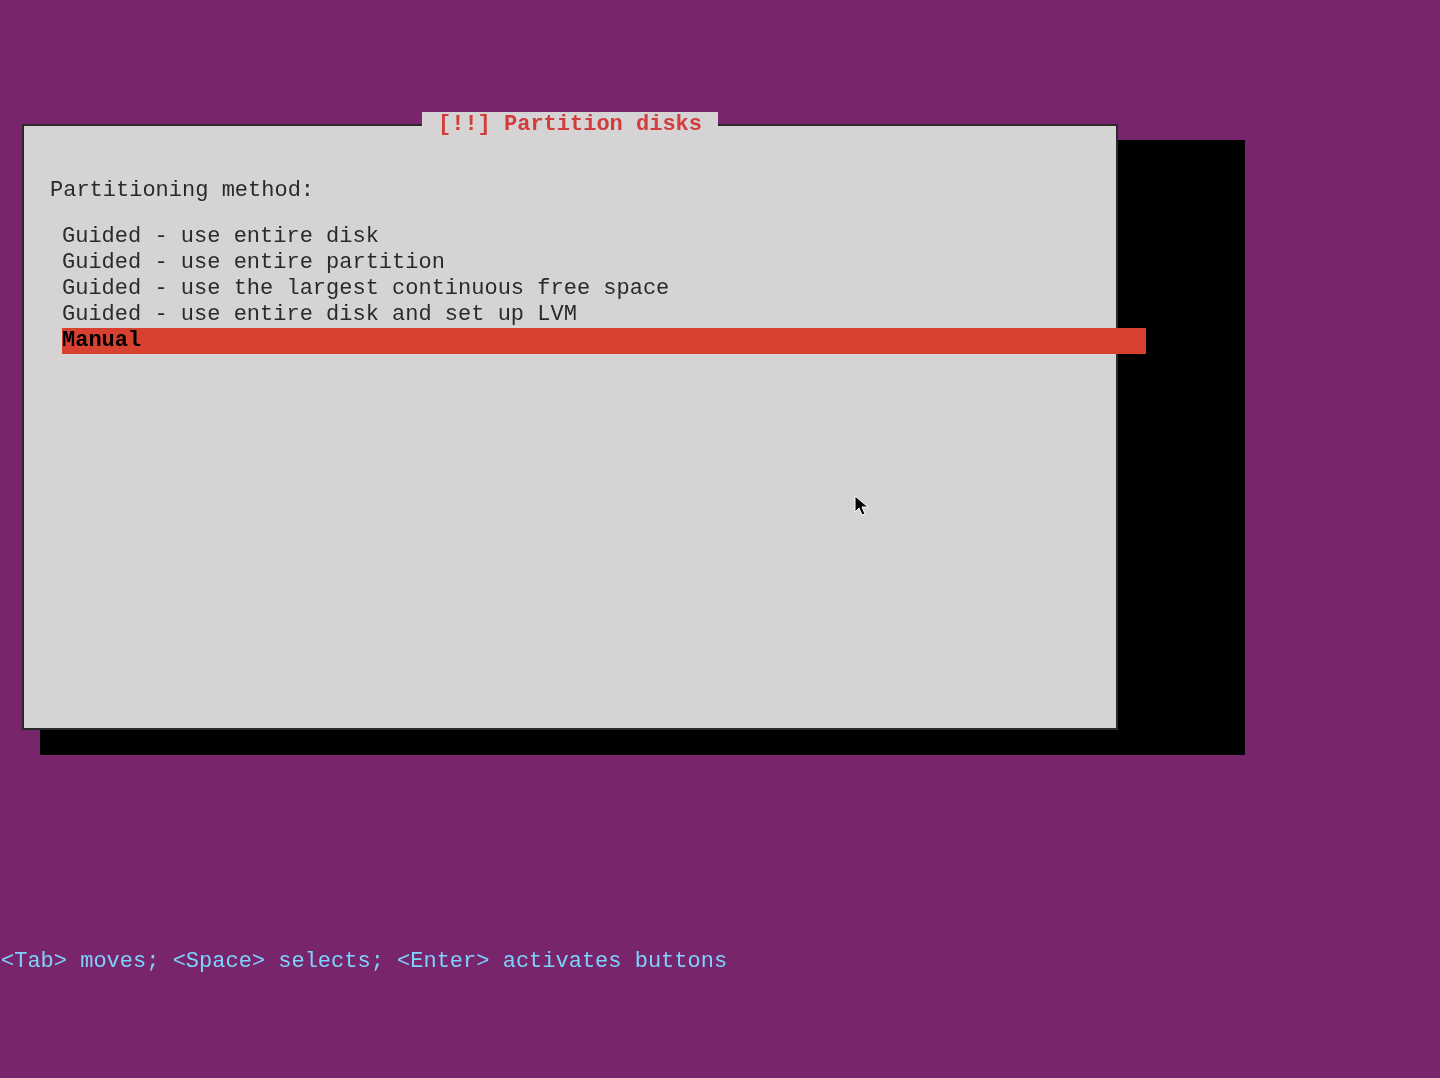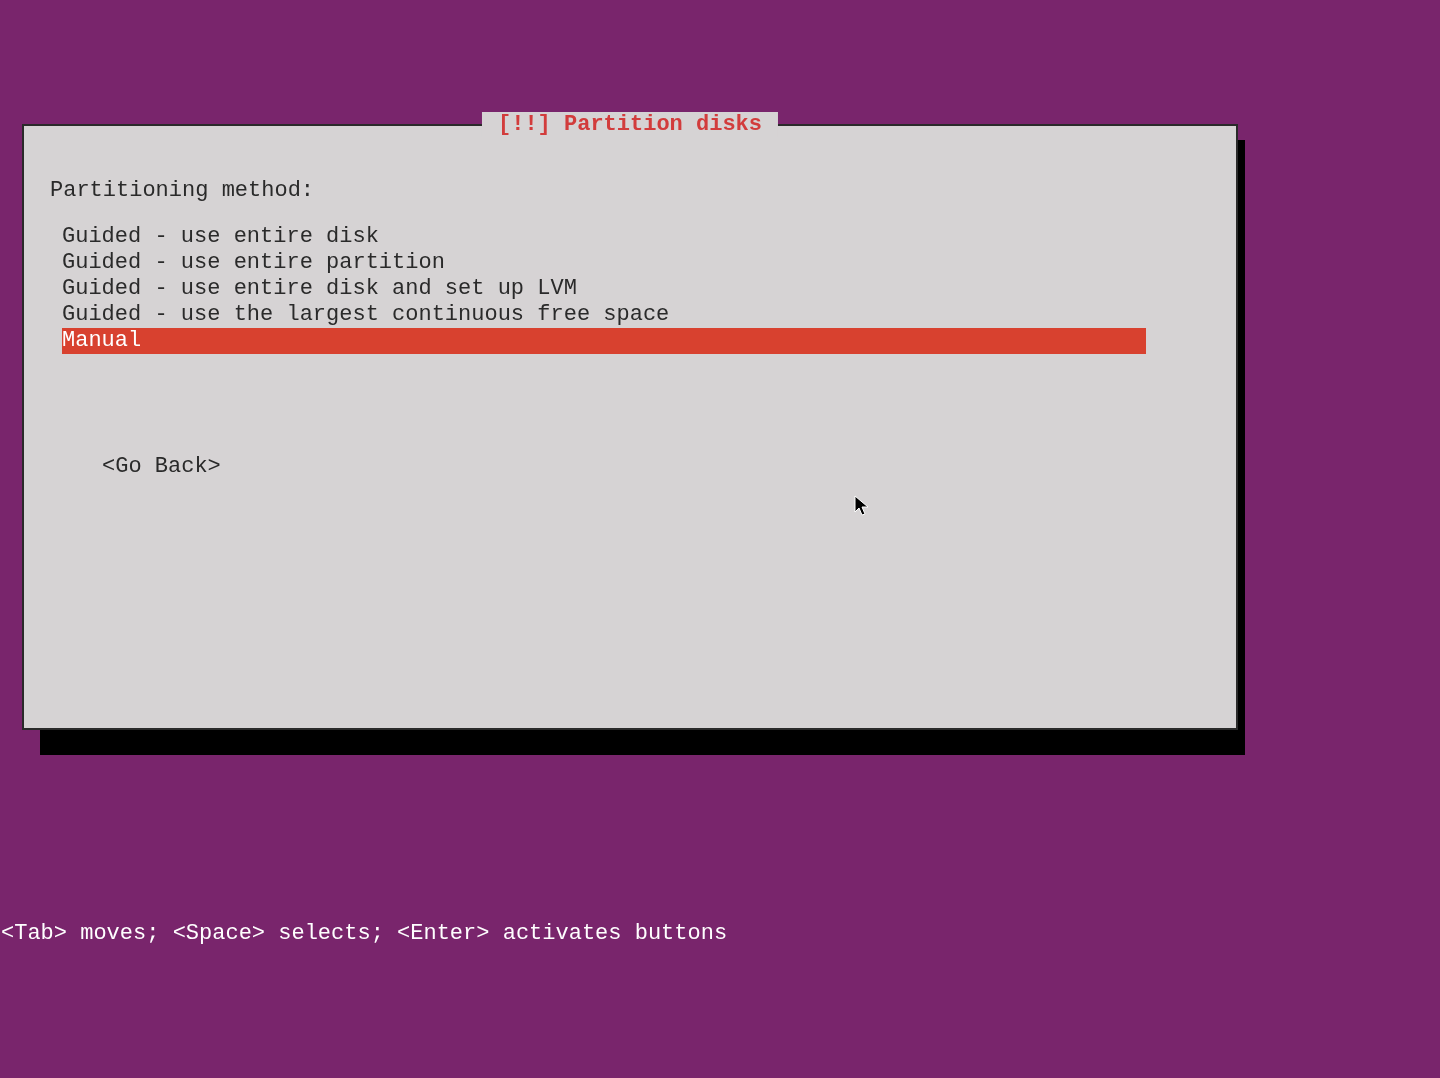--- a/index.html
+++ b/index.html
@@ -21,21 +21,21 @@
       top: 140px;
       left: 40px;
       width: 1205px;
       height: 615px;
       background: #000;
     }
     .dialog {
       position: absolute;
       top: 124px;
       left: 22px;
-      width: 1216px;
+      width: 1096px;
       height: 606px;
       background: #d6d3d4;
       border: 2px solid #2a2a2a;
     }
     .dialog-title {
       position: absolute;
       top: -14px;
       left: 50%;
       transform: translateX(-50%);
       background: #d6d3d4;
@@ -57,35 +57,36 @@
     }
     .menu {
       margin-left: 12px;
     }
     .menu-item {
       cursor: pointer;
       white-space: pre;
     }
     .menu-item.selected {
       background: #d8412f;
-      color: #ffffff;
+      color: #000000;
       display: block;
       width: 1084px;
       margin-left: 0;
+      font-weight: bold;
     }
     .go-back {
       margin-top: 100px;
       margin-left: 52px;
       cursor: pointer;
     }
     .footer-hint {
       position: absolute;
-      bottom: 132px;
+      bottom: 104px;
       left: 1px;
-      color: #ffffff;
+      color: #7dd3fc;
       white-space: pre;
     }
     .cursor {
       position: absolute;
       top: 495px;
       left: 854px;
       width: 16px;
       height: 22px;
       pointer-events: none;
     }
@@ -103,26 +104,25 @@
   <div class="dialog-title">
     <span>[!!] Partition disks</span>
   </div>
 
   <div class="dialog-content">
     <div class="prompt-label">Partitioning method:</div>
 
     <div class="menu">
       <div class="menu-item">Guided - use entire disk</div>
       <div class="menu-item">Guided - use entire partition</div>
+      <div class="menu-item">Guided - use the largest continuous free space</div>
       <div class="menu-item">Guided - use entire disk and set up LVM</div>
-      <div class="menu-item">Guided - use the largest continuous free space</div>
       <div class="menu-item selected">Manual</div>
     </div>
 
-    <div class="go-back">&lt;Go Back&gt;</div>
   </div>
 </div>
 
 <div class="footer-hint">&lt;Tab&gt; moves; &lt;Space&gt; selects; &lt;Enter&gt; activates buttons</div>
 
 <div class="cursor">
   <svg viewBox="0 0 16 22">
     <path d="M1,1 L1,17 L5,13 L8,20 L11,19 L8,12 L14,12 Z" fill="#000" stroke="#fff" stroke-width="1"></path>
   </svg>
 </div>

